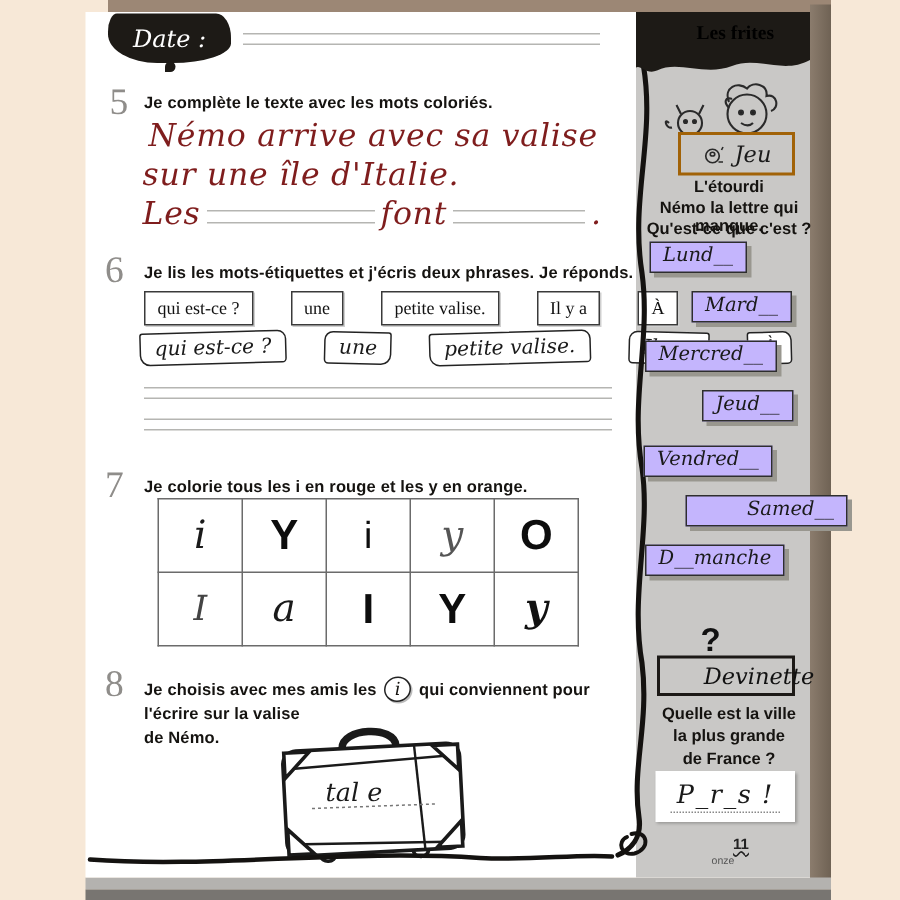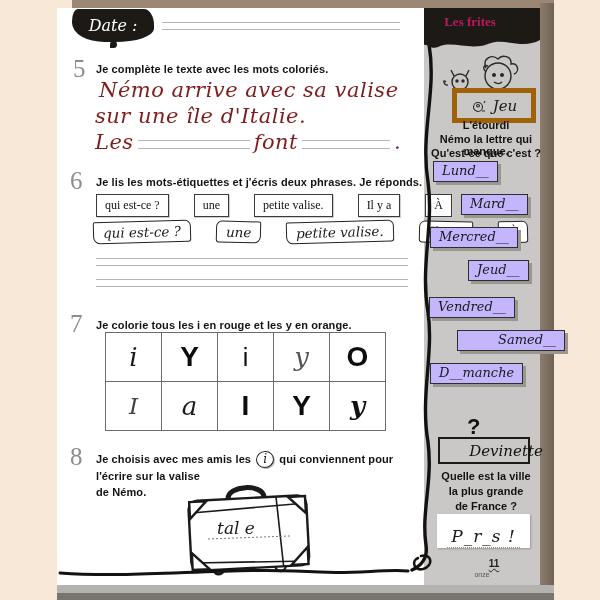--- a/index.html
+++ b/index.html
@@ -42,33 +42,33 @@
   .c-curheavy{font:italic 700 26px "DejaVu Serif",serif;color:#111;}
   .c-bold{font:700 28px "Liberation Sans",sans-serif;color:#0d0d0d;}
   .c-print{font:500 25px "Liberation Sans",sans-serif;color:#0d0d0d;}
 
   
   .bubble-i{display:inline-block;border:1.3px solid #222;border-radius:60% 55% 60% 55%;padding:0 6px 1px 6px;
     font:italic 12px "DejaVu Serif",serif;box-shadow:1px 1px 0 #bbb;background:#fff;margin:0 2px;}
 
   
   .sb-header{position:absolute;left:424px;top:8px;width:116px;height:32px;background:#1d1a16;z-index:5;}
-  .sb-title{position:absolute;left:424px;top:14px;width:92px;text-align:center;color:#be185d;font:700 13px "Liberation Serif",serif;z-index:7;}
-  .jeu-sign{position:absolute;left:452px;top:88px;width:74px;height:25px;border:5px solid #a16207;background:#c9c8c6;z-index:7;
+  .sb-title{position:absolute;left:424px;top:14px;width:92px;text-align:right;color:#000000;font:700 13px "Liberation Serif",serif;z-index:7;}
+  .jeu-sign{position:absolute;left:452px;top:88px;width:74px;height:25px;border:2px solid #a16207;background:#c9c8c6;z-index:7;
     display:flex;align-items:center;justify-content:center;gap:6px;}
   .jeu-sign span{font:italic 15px "DejaVu Serif",serif;color:#1a1a1a;}
   .sb-bold{position:absolute;left:424px;width:124px;text-align:center;font:700 11px "Liberation Sans",sans-serif;color:#151310;z-index:7;}
   .day-box{position:absolute;background:#c4b5fd;border:1px solid #2e2e2e;box-shadow:3px 3px 0 #99978f;
     font:italic 13px "DejaVu Serif",serif;color:#1a1a1a;padding:1px 8px 3px 8px;z-index:7;white-space:nowrap;}
   .qmark{position:absolute;left:467px;top:414px;font:700 22px "Liberation Sans",sans-serif;color:#111;z-index:8;}
   .devinette-box{position:absolute;left:438px;top:437px;width:88px;height:23px;border:2.5px solid #1c1916;background:#c9c8c6;z-index:7;
     display:flex;align-items:center;justify-content:center;}
   .devinette-box span{font:italic 15px "DejaVu Serif",serif;color:#111;margin-left:44px;}
   .answer-box{position:absolute;left:437px;top:514px;width:93px;height:34px;background:#fff;z-index:7;
-    display:flex;align-items:flex-end;justify-content:center;box-shadow:1px 1px 2px rgba(0,0,0,.25);}
+    display:flex;align-items:center;justify-content:center;box-shadow:1px 1px 2px rgba(0,0,0,.25);}
   .answer-box span{font:italic 17px "DejaVu Serif",serif;color:#1a1a1a;border-bottom:1px dotted #888;padding:0 4px 1px 4px;letter-spacing:1px;}
   .pagenum{position:absolute;left:424px;top:558px;width:116px;text-align:center;z-index:7;}
   .pagenum .num{font:700 10px "Liberation Sans",sans-serif;color:#222;text-decoration:underline wavy 1px;padding-left:24px;}
   .pagenum .word{font:400 7px "Liberation Sans",sans-serif;color:#555;margin-top:2px;}
 </style>
 </head>
 <body>
 
 <div class="photo-band-top"></div>
 <div class="page-edge-right"></div>

